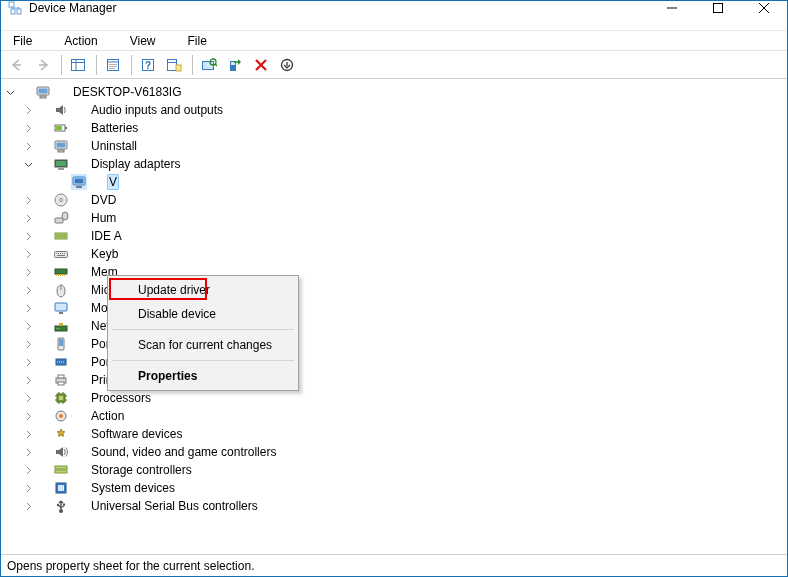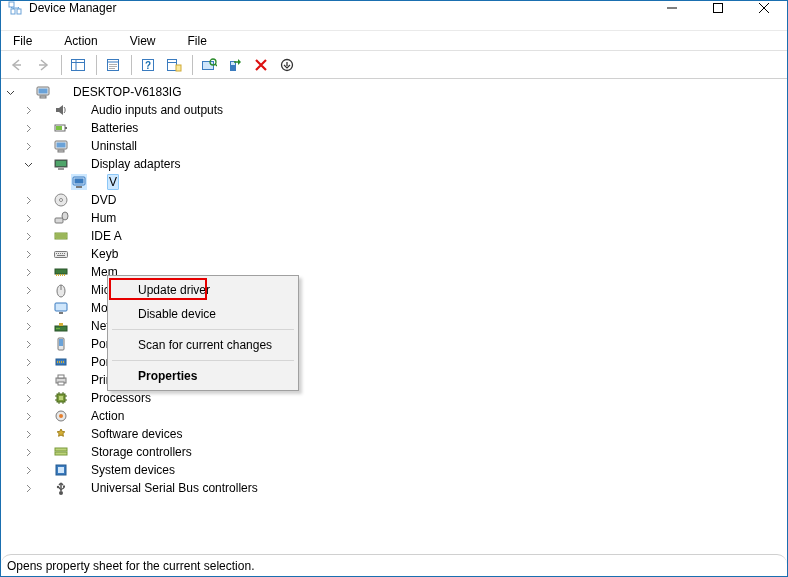--- a/index.html
+++ b/index.html
@@ -108,21 +108,20 @@
     position:absolute;
     border:2px solid #e60000;
     pointer-events:none;
     z-index:20;
   }
   
   .statusbar {
     height:22px; border-top:1px solid #d0d0d0;
     display:flex; align-items:center;
     padding:0 6px;
-    border-radius:10px;
   }
 </style>
 </head>
 <body>
 
 <div class="window">
 
   <div class="titlebar">
     <span class="title-icon">
       <svg width="16" height="16" viewBox="0 0 16 16">
@@ -596,20 +595,36 @@
             </li>
             <li>
               <div class="row">
                 <span class="expander">
                   <svg width="9" height="9" viewBox="0 0 9 9">
                     <path d="M3 1l3.5 3.5L3 8" fill="none" stroke="#888"></path>
                   </svg>
                 </span>
                 <span class="node-icon">
                   <svg width="16" height="16" viewBox="0 0 16 16">
+                    <path d="M3 6h3l4-3v10l-4-3H3z" fill="#6b6b6b"></path>
+                    <path d="M11 5c1.5 1 1.5 5 0 6M12.5 3.5c2.5 2 2.5 7 0 9" fill="none" stroke="#6b6b6b"></path>
+                  </svg>
+                </span>
+                <span class="label">Sound, video and game controllers</span>
+              </div>
+            </li>
+            <li>
+              <div class="row">
+                <span class="expander">
+                  <svg width="9" height="9" viewBox="0 0 9 9">
+                    <path d="M3 1l3.5 3.5L3 8" fill="none" stroke="#888"></path>
+                  </svg>
+                </span>
+                <span class="node-icon">
+                  <svg width="16" height="16" viewBox="0 0 16 16">
                     <rect x="2" y="4" width="12" height="3" fill="#bcd37a" stroke="#7a9a3a"></rect>
                     <rect x="2" y="8" width="12" height="3" fill="#bcd37a" stroke="#7a9a3a"></rect>
                   </svg>
                 </span>
                 <span class="label">Storage controllers</span>
               </div>
             </li>
             <li>
               <div class="row">
                 <span class="expander">

